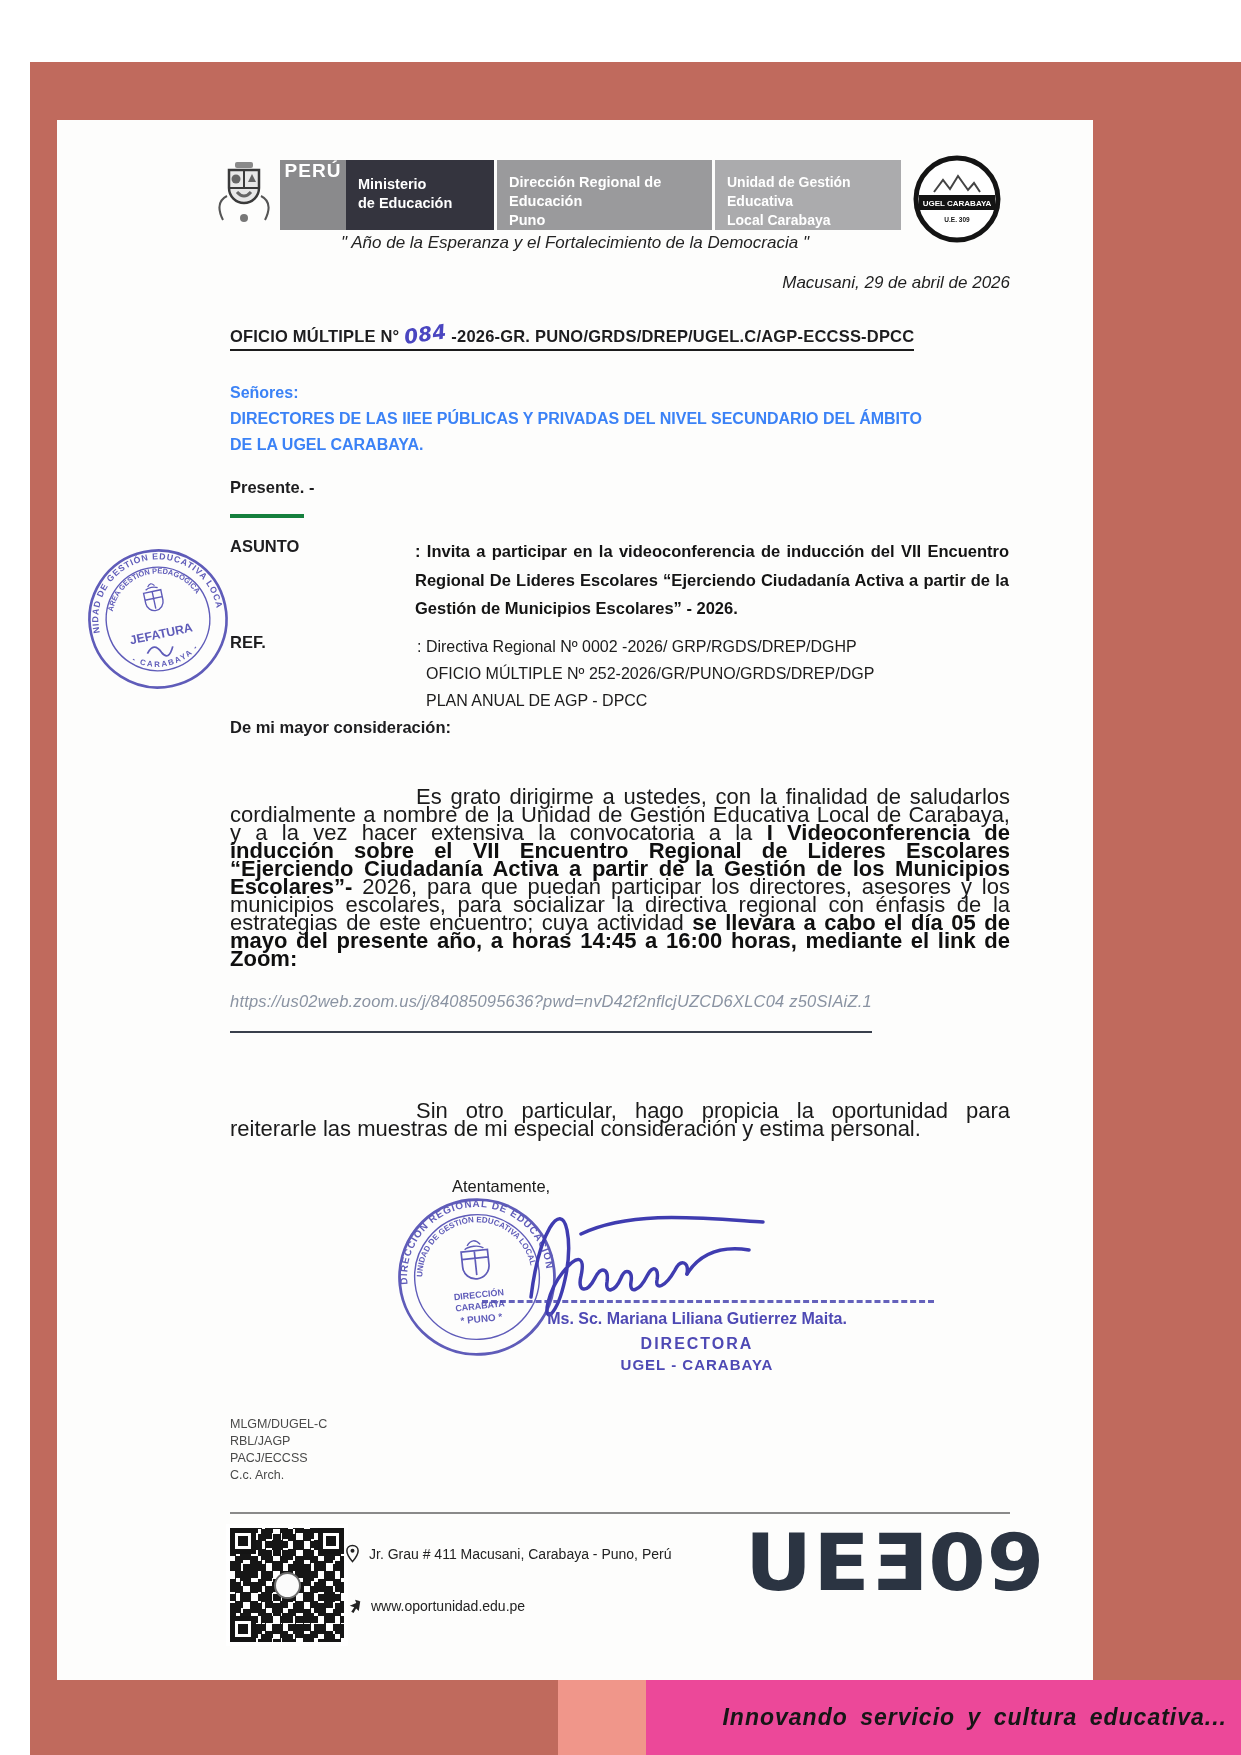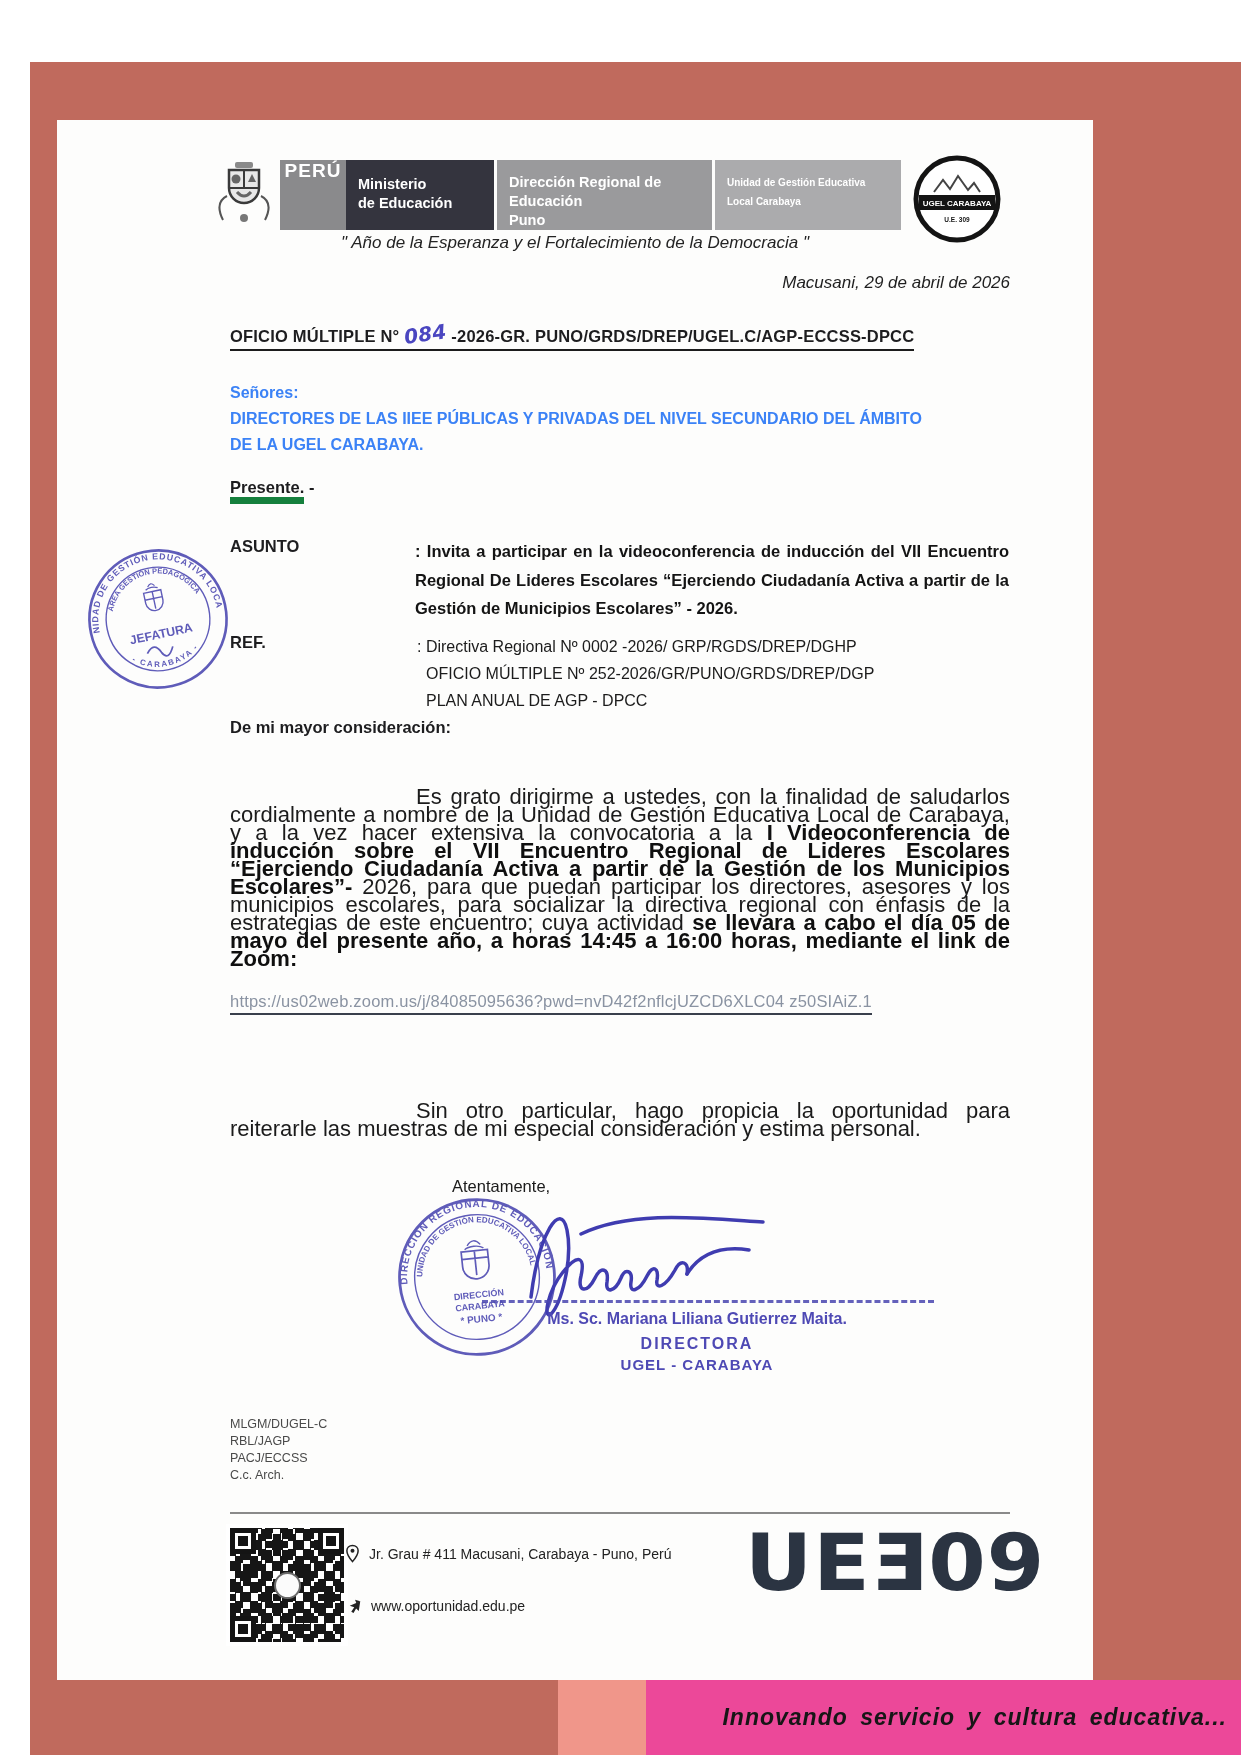--- a/index.html
+++ b/index.html
@@ -15,44 +15,44 @@
   .doc{position:absolute;left:57px;top:120px;width:1036px;height:1560px;background:#fdfdfc;}
   .abs{position:absolute;}
   
   .hbox{color:#fff;font-weight:bold;white-space:pre-line;}
   .box-peru{left:223px;top:40px;width:66px;height:70px;background:#8a8a8c;font-size:19px;
             display:flex;justify-content:center;letter-spacing:1px;}
   .box-min{left:289px;top:40px;width:148px;height:70px;background:#34343e;font-size:14.5px;
            padding:15px 0 0 12px;box-sizing:border-box;line-height:19px;}
   .box-drep{left:440px;top:40px;width:215px;height:70px;background:#9a9a9c;font-size:14.5px;
             padding:13px 0 0 12px;box-sizing:border-box;line-height:19px;}
-  .box-ugelb{left:658px;top:40px;width:186px;height:70px;background:#abababd;background:#ababad;font-size:10px;
+  .box-ugelb{left:658px;top:40px;width:186px;height:70px;background:#abababd;background:#ababad;font-size:14px;
             padding:13px 0 0 12px;box-sizing:border-box;line-height:19px;}
   .motto{left:100px;top:113px;width:836px;text-align:center;font-style:italic;font-size:17px;color:#242424;}
   .dateline{left:173px;top:153px;width:780px;text-align:right;font-style:italic;font-size:17px;color:#1f1f1f;}
   
   .oficio{left:173px;top:203px;font-size:16.5px;font-weight:bold;letter-spacing:.2px;}
   .oficio .u{display:inline-block;border-bottom:2px solid #1c1c1c;padding-bottom:2px;}
   .hand-number{display:inline-block;color:#4a46c0;font-style:italic;font-size:20px;
                transform:rotate(-8deg);position:relative;top:-1px;font-family:"DejaVu Sans",sans-serif;}
   .recipients{left:173px;top:260px;font-size:16px;font-weight:bold;line-height:26px;color:#3b82f6;}
   .presente{left:173px;top:358px;font-size:16.5px;font-weight:bold;}
-  .presente .u{border-bottom:7px solid #15803d;padding-bottom:1px;}
+  .presente .u{border-bottom:4px solid #15803d;padding-bottom:18px;}
   .lab{left:173px;font-size:16.5px;font-weight:bold;}
   .asunto-text{left:358px;top:417px;width:594px;font-size:16.5px;font-weight:bold;text-align:justify;
                line-height:28.5px;color:#141414;}
   .ref-lines{left:360px;top:513px;font-size:16px;line-height:27px;color:#1c1c1c;}
   .ref-lines .ind{padding-left:9px;}
   .greeting{left:173px;top:598px;font-size:16.5px;font-weight:bold;}
   .para{left:173px;width:780px;font-size:22px;line-height:18px;text-align:justify;color:#1b1b1b;}
   .p1{top:646px;text-indent:186px;}
   .p2{top:960px;text-indent:186px;}
   .para b{color:#0f0f0f;}
   .zoomlink{left:173px;top:872px;font-size:16.5px;color:#8a93a2;}
-  .zoomlink .u{display:inline-block;border-bottom:2.5px solid #39404c;padding-bottom:2px;letter-spacing:.2px;}
+  .zoomlink .u{display:inline-block;border-bottom:2.5px solid #39404c;padding-bottom:20px;letter-spacing:.2px;font-style:italic;}
   .closing{left:395px;top:1057px;font-size:16.5px;color:#1b1b1b;}
   
   .stamp{opacity:.88;}
   .jefatura-stamp{left:22px;top:420px;width:158px;height:158px;transform:rotate(-12deg);}
   .direccion-stamp{left:335px;top:1072px;width:170px;height:170px;transform:rotate(-6deg);}
   .sig-scribble{left:462px;top:1072px;width:260px;height:135px;}
   .sig-dashes{left:425px;top:1180px;width:452px;border-top:3px dashed #4a46b0;opacity:.85;}
   .sig-block{left:403px;top:1190px;width:474px;text-align:center;color:#4e49b4;}
   .sig-name{font-size:16px;font-weight:bold;}
   .sig-title{font-size:16px;font-weight:bold;letter-spacing:2px;margin-top:7px;}

